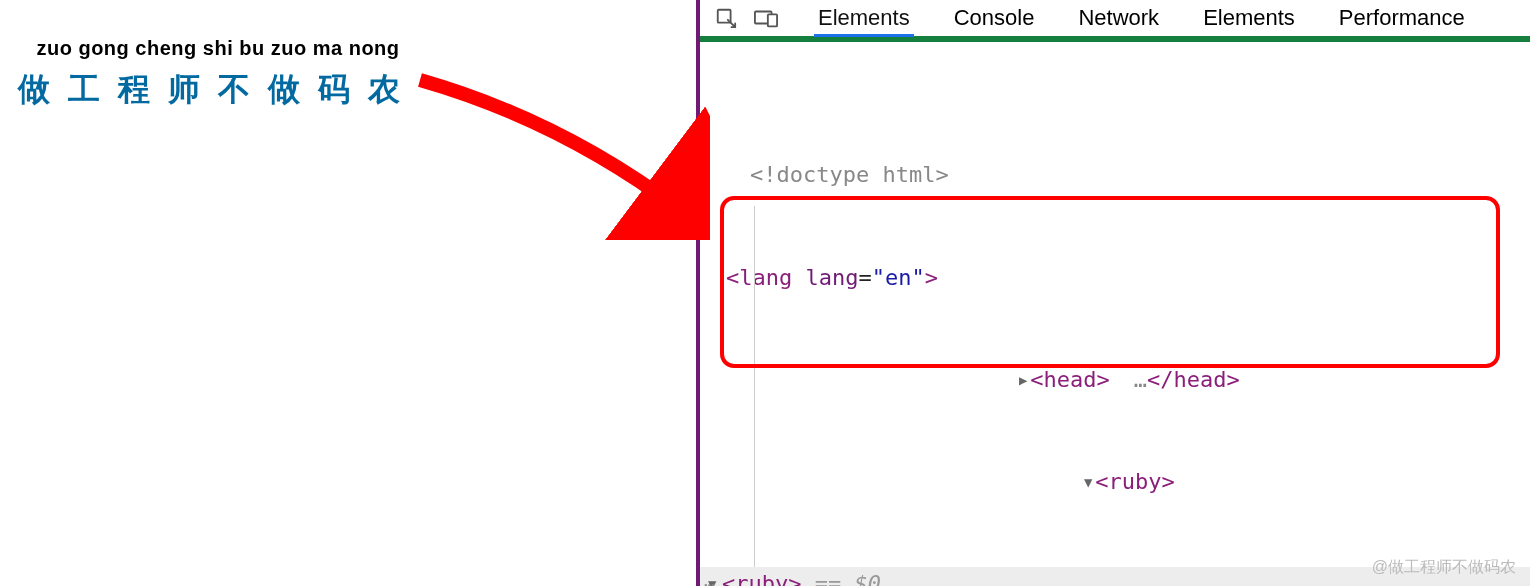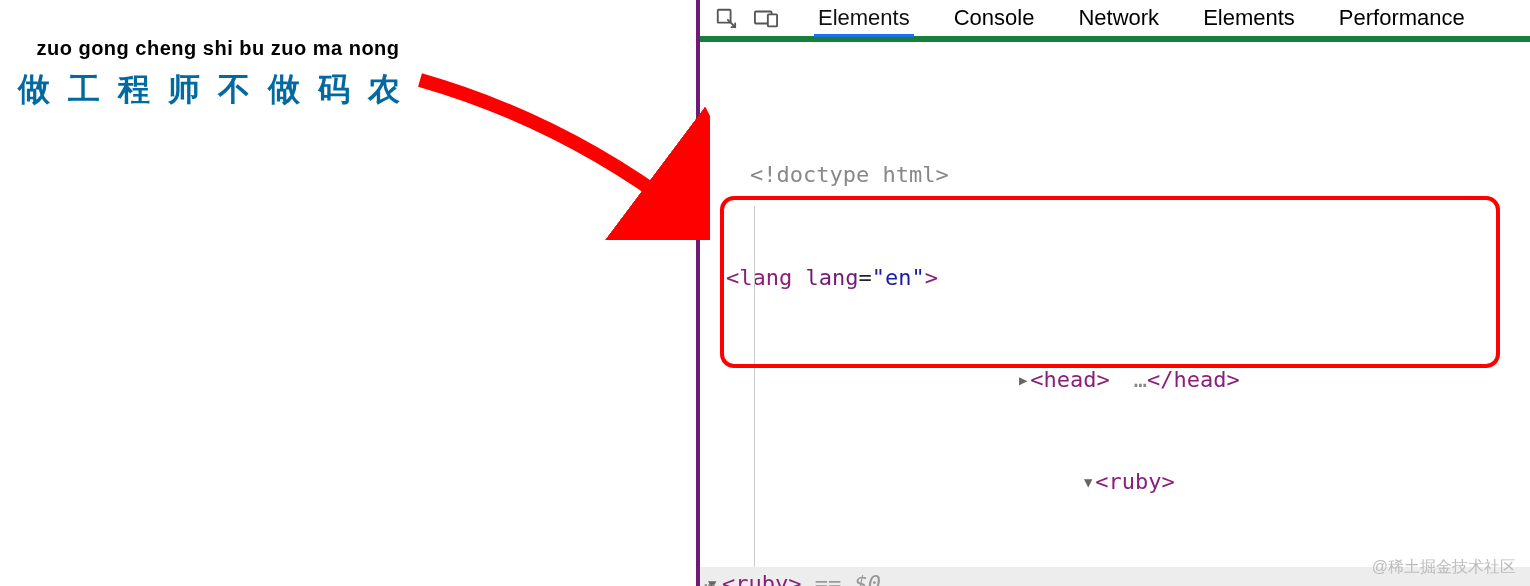--- a/index.html
+++ b/index.html
@@ -218,13 +218,13 @@
     
     
     
     
     
   </div>
 </div>
 
 <div class="highlight-box"></div>
 
-<div class="watermark">@稀土掘金技术社区</div>
+<div class="watermark">@做工程师不做码农</div>
 
 </body></html>

